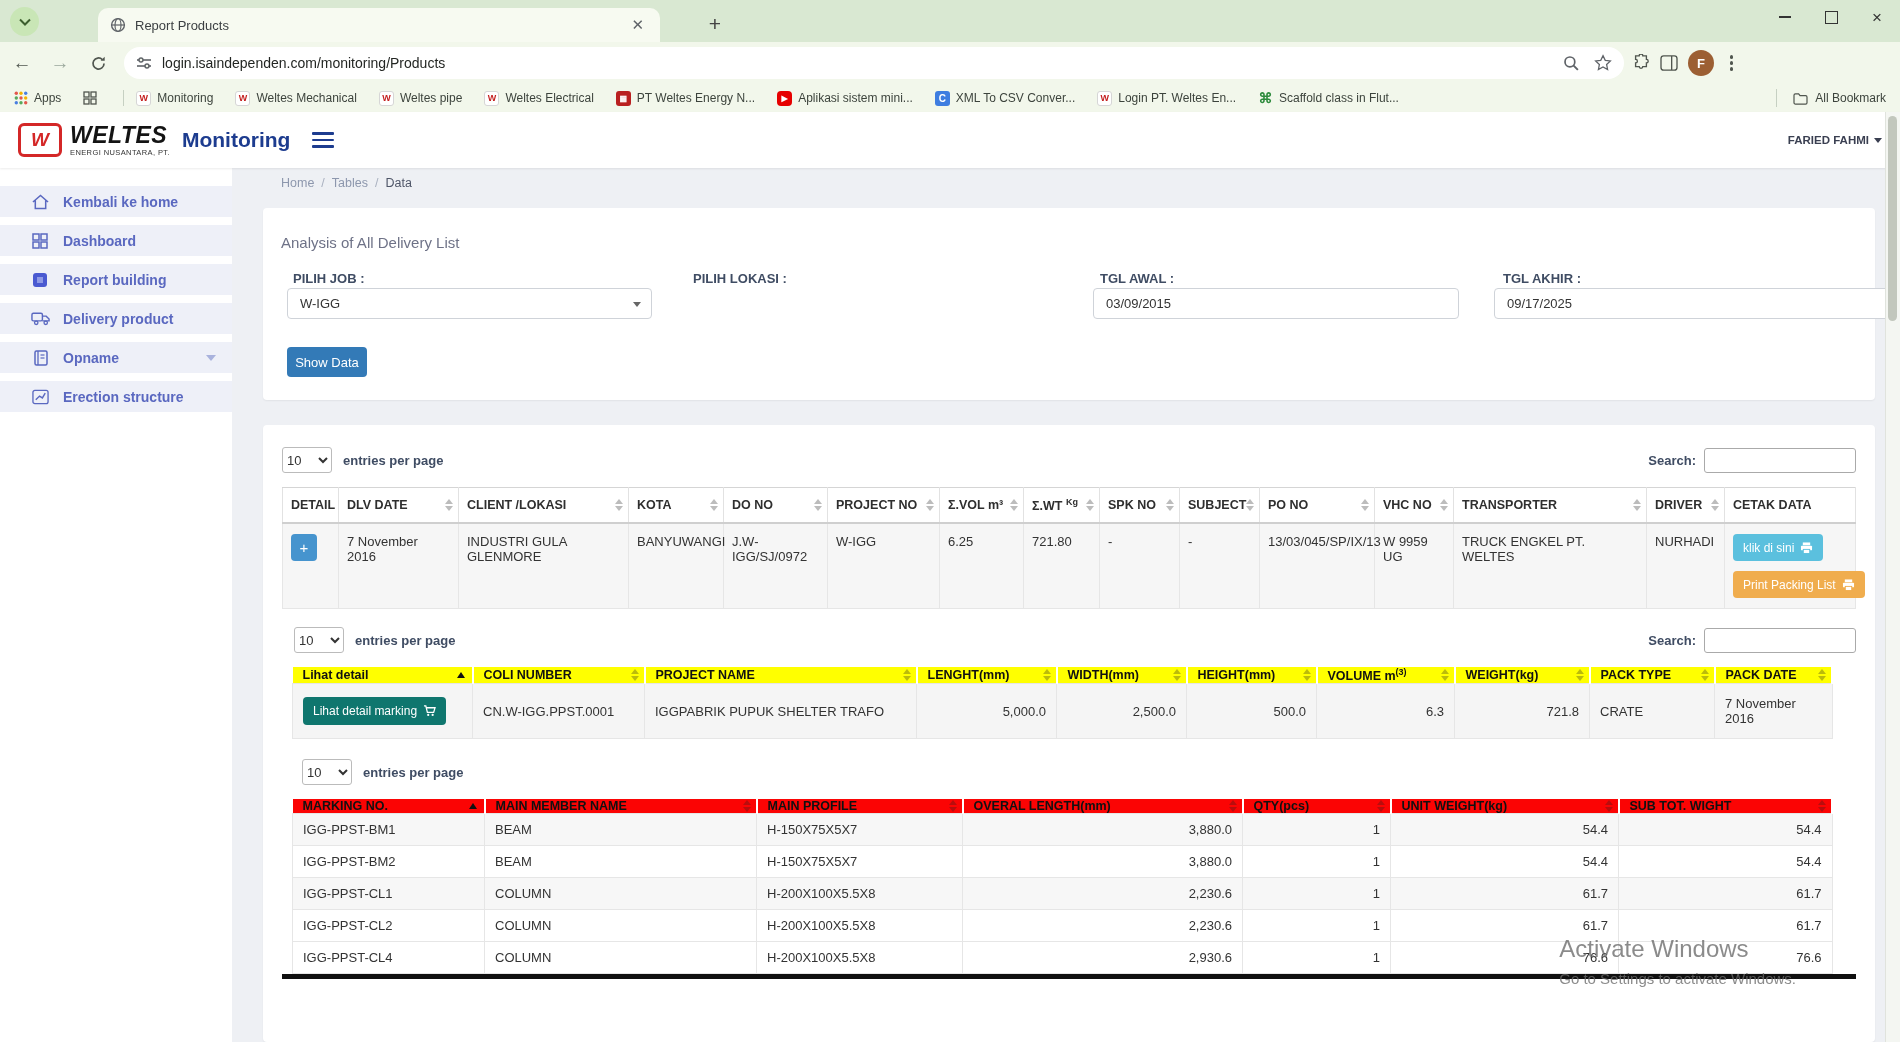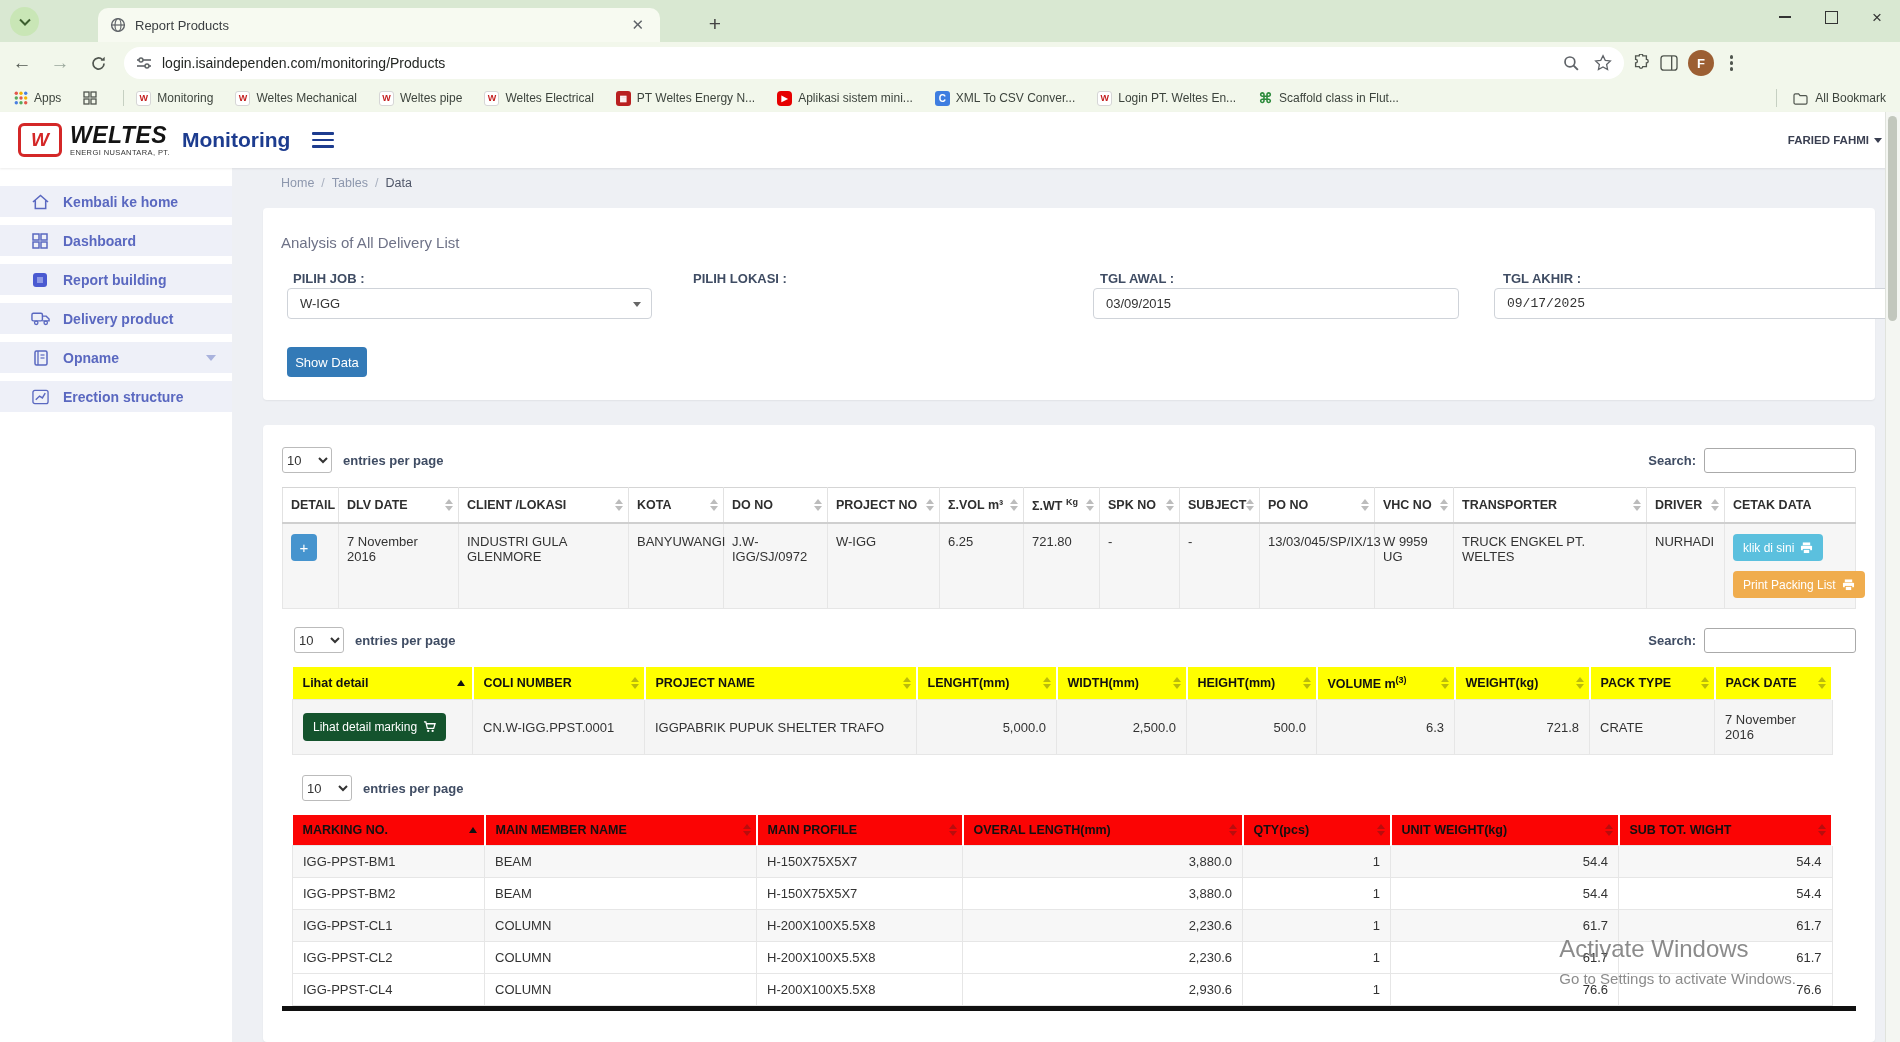--- a/index.html
+++ b/index.html
@@ -71,21 +71,21 @@
 
   .card1-title{position:absolute;left:18px;top:26px;font-size:15px;color:#6e7287;}
   .f-label{position:absolute;top:63px;font-size:13px;font-weight:bold;color:#3f4c63;}
   .f-field{position:absolute;top:80px;height:31px;border:1px solid #cfd3d9;border-radius:4px;background:#fff;box-sizing:border-box;display:flex;align-items:center;padding:0 12px;font-size:13px;color:#333;}
   .f-caret{position:absolute;right:10px;top:13px;width:0;height:0;border-left:4.5px solid transparent;border-right:4.5px solid transparent;border-top:5.5px solid #666;}
   .red-text{color:#e03c3c;}
   .btn{border:none;border-radius:4px;color:#fff;font-size:13px;font-family:"Liberation Sans",sans-serif;display:inline-flex;align-items:center;justify-content:center;gap:6px;cursor:default;}
   .btn-primary{background:#337ab7;}
   .btn-info{background:#5bc0de;}
   .btn-warning{background:#f0ad4e;}
-  .btn-success{background:#14532d;}
+  .btn-success{background:#0f766e;}
   .show-data{position:absolute;left:24px;top:139px;width:80px;height:30px;}
 
   .controls{display:flex;align-items:center;position:relative;height:30px;}
   .controls select{width:50px;height:26px;font-size:13px;font-family:"Liberation Sans",sans-serif;border:1px solid #bbb;border-radius:3px;background:#fff;color:#333;}
   .controls .entries{margin-left:11px;font-size:13px;font-weight:bold;color:#3f4c63;}
   .search-wrap{position:absolute;right:0;display:flex;align-items:center;gap:8px;}
   .search-wrap label{font-size:13px;font-weight:bold;color:#3f4c63;}
   .search-wrap input{width:152px;height:25px;border:1px solid #aaa;border-radius:3px;font-size:13px;padding:0 6px;background:#fff;box-sizing:border-box;}
 
   table{border-collapse:collapse;table-layout:fixed;font-size:13px;color:#333;}
@@ -98,21 +98,21 @@
   .carets .d{border-top:5px solid #222;}
   .sorted-up{position:absolute;right:7px;top:50%;transform:translateY(-50%);width:0;height:0;border-left:4.5px solid transparent;border-right:4.5px solid transparent;border-bottom:6.5px solid #111;}
   .plus-btn{width:26px;height:27px;background:#4694ce;border-radius:4px;color:#fff;font-size:15px;display:flex;align-items:center;justify-content:center;}
   .cell-btn{height:27px;padding:0 10px;font-size:12px;white-space:nowrap;}
   .btn-stack{display:flex;flex-direction:column;align-items:flex-start;gap:10px;}
 
   .controls.row2{margin-top:16px;margin-left:12px;}
   .controls.row3{margin-top:18px;margin-left:20px;}
 
   .tbl-inner{margin-left:10px;width:calc(100% - 33px);margin-top:12px;}
-  .tbl-inner th{font-size:12.5px;font-weight:bold;color:#111;text-align:left;padding:8px 10px;position:relative;border-right:2px solid #fff;}
+  .tbl-inner th{font-size:12.5px;font-weight:bold;color:#111;text-align:left;padding:0 10px;position:relative;border-right:2px solid #fff;}
   .yellow th{background:#ffff00;}
   .red th{background:#fb0404;}
   .tbl-inner td{padding:8px 10px;border:1px solid #e6e6e6;}
   .coli-row td{background:#f5f5f5;padding:12px 10px;}
   .num{text-align:right;}
   .th-num{text-align:right;padding-right:20px !important;}
   .mark-odd td{background:#f7f7f7;}
   .bottom-strip{height:5px;background:#101010;margin-top:0;}
 
   .watermark{position:absolute;right:90px;bottom:55px;text-align:left;color:rgba(106,106,106,.78);pointer-events:none;z-index:9;}
@@ -367,21 +367,21 @@
       </div>
 
       <div class="f-label" style="left:430px;">PILIH LOKASI :</div>
 
       <div class="f-label" style="left:837px;">TGL AWAL :</div>
       <div class="f-field" style="left:830px;width:366px;">
         <span>03/09/2015</span>
       </div>
 
       <div class="f-label" style="left:1240px;">TGL AKHIR :</div>
-      <div class="f-field" style="left:1231px;width:407px;font-family:Liberation Mono, monospace;">
+      <div class="f-field" style="left:1231px;width:407px;">
         <span>09/17/2025</span>
       </div>
 
       <button class="btn btn-primary show-data">Show Data</button>
     </div>
 
     <div class="card card2" style="padding:20px 19px;box-sizing:border-box;">
 
       <div class="controls">
         <select><option>10</option></select>

